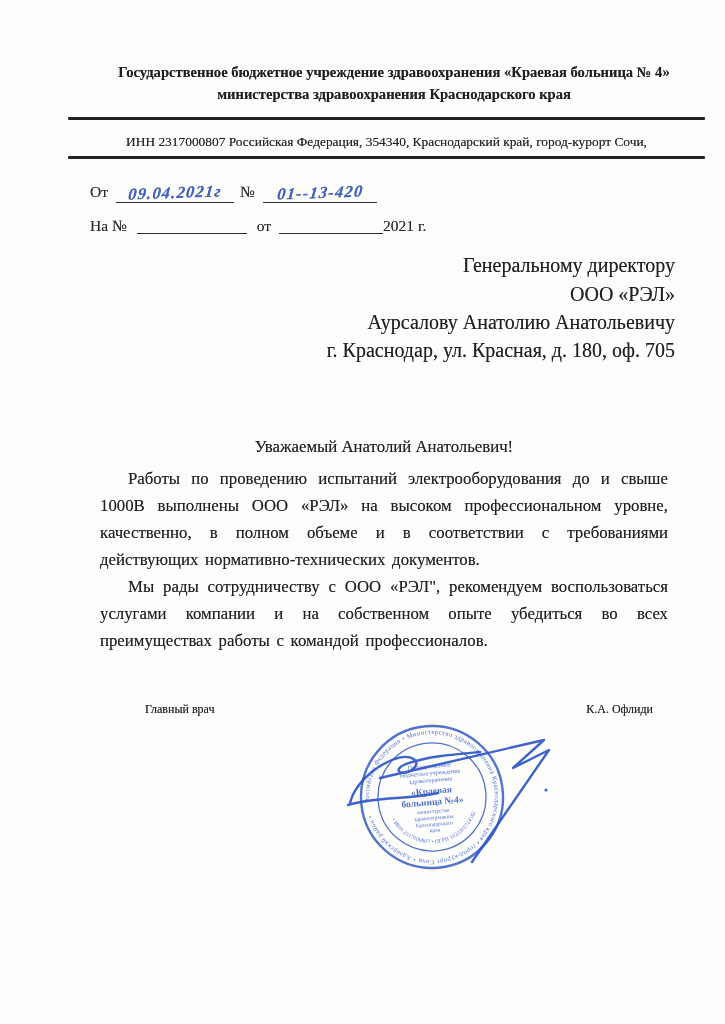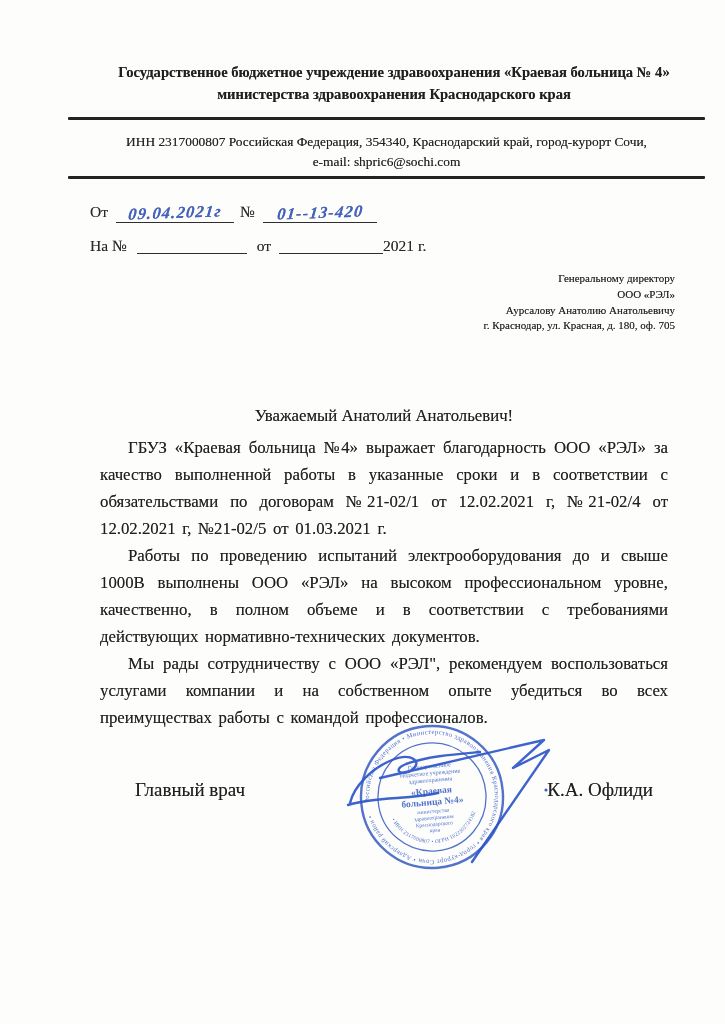--- a/index.html
+++ b/index.html
@@ -39,55 +39,54 @@
     display: inline-block;
     font-style: italic;
     font-weight: 600;
     font-size: 16.5px;
     letter-spacing: 1.2px;
     color: #3f63c6;
     transform: rotate(-2deg) skewX(-8deg) translateY(-2px);
   }
 
   
-  .recipient { margin: 16px 50px 0 0; text-align: right; font-size: 11px; line-height: 1.42; }
+  .recipient { margin: 16px 50px 0 0; text-align: right; font-size: 20px; line-height: 1.42; }
 
   
   .salutation { margin: 72px 57px 0 100px; text-align: center; font-size: 16.8px; }
   .body-text { margin: 8px 57px 0 100px; }
   .body-text p {
     font-size: 16.8px; line-height: 27px;
     text-align: justify; text-indent: 28px;
     word-spacing: 2.5px;
   }
 
   
   .sig-row {
-    margin: 48px 0 0 0;
+    margin: 48px 0 0 10px;
     display: flex; justify-content: space-between;
-    font-size: 19px;
+    font-size: 12px;
   }
   .sig-title { margin-left: 135px; }
   .sig-name  { margin-right: 72px; }
 
   
   .stamp-wrap { position: absolute; left: 320px; top: 710px; width: 240px; height: 185px; }
   .stamp-wrap svg { display: block; }
 </style>
 </head>
 <body>
 
 <div class="letterhead scan-text">
   <div class="org-name">Государственное бюджетное учреждение здравоохранения «Краевая больница № 4»</div>
   <div class="org-name">министерства здравоохранения Краснодарского края</div>
 </div>
 <div class="rule"></div>
 <div class="contacts scan-text">
   <div>ИНН 2317000807 Российская Федерация, 354340, Краснодарский край, город-курорт Сочи,</div>
-  <div>e-mail: shpric6@sochi.com</div>
 </div>
 <div class="rule r2"></div>
 
 <div class="refs scan-text">
   <div class="ref-row">
     <span>От</span><span class="u-line u-date"><span class="hand">09.04.2021г</span></span><span>№</span><span class="u-line u-num"><span class="hand">01--13-420</span></span>
   </div>
   <div class="ref-row">
     <span>На  №</span><span class="u-line u-blank1"></span><span>от</span><span class="u-line u-blank2"></span><span>2021 г.</span>
   </div>
@@ -95,21 +94,20 @@
 
 <div class="recipient scan-text">
   <div>Генеральному директору</div>
   <div>ООО «РЭЛ»</div>
   <div>Аурсалову Анатолию Анатольевичу</div>
   <div>г. Краснодар, ул. Красная, д. 180, оф. 705</div>
 </div>
 
 <div class="salutation scan-text">Уважаемый Анатолий Анатольевич!</div>
 <div class="body-text scan-text">
-  <p>ГБУЗ «Краевая больница №4» выражает благодарность ООО «РЭЛ» за качество выполненной работы в указанные сроки и в соответствии с обязательствами по договорам №21-02/1 от 12.02.2021 г, №21-02/4 от 12.02.2021 г, №21-02/5 от 01.03.2021 г.</p>
   <p>Работы по проведению испытаний электрооборудования до и свыше 1000В выполнены ООО «РЭЛ» на высоком профессиональном уровне, качественно, в полном объеме и в соответствии с требованиями действующих нормативно-технических документов.</p>
   <p>Мы рады сотрудничеству с ООО «РЭЛ", рекомендуем воспользоваться услугами компании и на собственном опыте убедиться во всех преимуществах работы с командой профессионалов.</p>
 </div>
 
 <div class="sig-row scan-text">
   <span class="sig-title">Главный врач</span>
   <span class="sig-name">К.А. Офлиди</span>
 </div>
 
 <div class="stamp-wrap">

